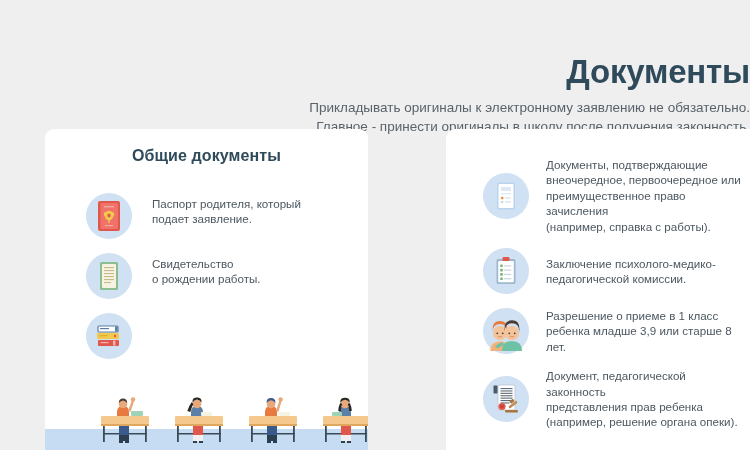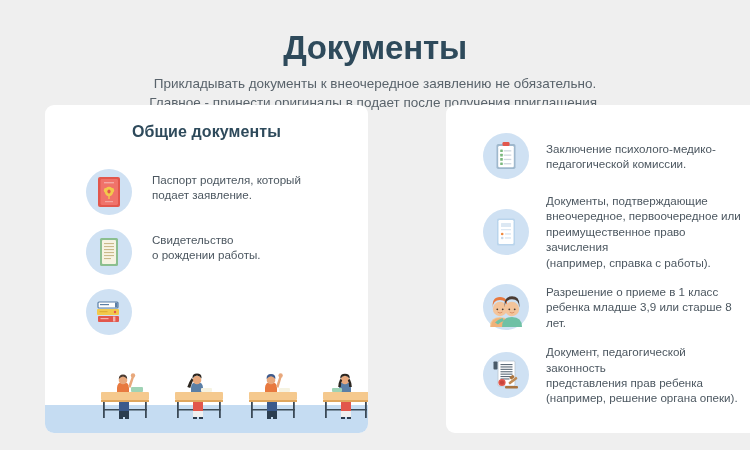--- a/index.html
+++ b/index.html
@@ -16,22 +16,23 @@
   }
   .page {
     width: 750px;
     height: 450px;
     position: relative;
     box-sizing: border-box;
   }
 
   
   .header {
-    text-align: center;
+    text-align: right;
     padding-top: 28px;
+    margin-top: 24px;
   }
   .page-title {
     font-size: 33px;
     font-weight: bold;
     color: #2e4a5b;
     letter-spacing: -0.2px;
     line-height: 40px;
     margin: 0;
   }
   .subtitle {
@@ -143,22 +144,22 @@
   }
 </style>
 </head>
 <body>
 
 <div class="page">
 
   <div class="header">
     <div class="page-title">Документы</div>
     <div class="subtitle">
-      <span class="subtitle-line">Прикладывать документы к внеочередное заявлению не обязательно.</span>
-      <span class="subtitle-line">Главное - принести оригиналы в подает после получения приглашения.</span>
+      <span class="subtitle-line">Прикладывать оригиналы к электронному заявлению не обязательно.</span>
+      <span class="subtitle-line">Главное - принести оригиналы в школу после получения законность.</span>
     </div>
   </div>
 
   <div class="cards">
 
     <div class="card card-left">
       <div class="card-title">Общие документы</div>
 
       <ul class="items">
 
@@ -297,20 +298,39 @@
       </div>
     </div>
 
     <div class="card card-right">
 
       <ul class="items">
 
         <li class="item v-center">
           <span class="icon-circle">
             <svg width="24" height="30" viewBox="0 0 24 30" aria-hidden="true">
+              <rect x="3" y="1.5" width="18" height="27" rx="1.6" fill="#b9d4ec"></rect>
+              <rect x="4.5" y="3" width="15" height="24" rx="1.2" fill="#ffffff"></rect>
+              <rect x="7" y="6" width="10" height="4" rx="0.6" fill="#dce8f3"></rect>
+              <rect x="7" y="12" width="10" height="1.3" fill="#dce8f3"></rect>
+              <circle cx="8.2" cy="17" r="1.3" fill="#f0883c"></circle>
+              <rect x="11" y="16.2" width="6" height="1.5" fill="#dce8f3"></rect>
+              <circle cx="8.2" cy="21" r="1.3" fill="#c7d7e6"></circle>
+              <rect x="11" y="20.2" width="6" height="1.5" fill="#dce8f3"></rect>
+            </svg>
+          </span>
+          <span class="item-text">Документы, подтверждающие
+внеочередное, первоочередное или
+преимущественное право зачисления
+(например, справка с работы).</span>
+        </li>
+
+        <li class="item v-center">
+          <span class="icon-circle">
+            <svg width="24" height="30" viewBox="0 0 24 30" aria-hidden="true">
               <rect x="2.5" y="3" width="19" height="25" rx="1.8" fill="#9fb8cd"></rect>
               <rect x="4.2" y="5" width="15.6" height="21.2" rx="1.2" fill="#ffffff"></rect>
               <rect x="8.5" y="1" width="7" height="4" rx="1.2" fill="#e2574c"></rect>
               <g>
                 <rect x="6.2" y="8.5" width="2.6" height="2.6" rx="0.5" fill="#7cb87f"></rect>
                 <rect x="9.8" y="9.2" width="7.5" height="1.3" fill="#cfd8e0"></rect>
                 <rect x="6.2" y="12.8" width="2.6" height="2.6" rx="0.5" fill="#7cb87f"></rect>
                 <rect x="9.8" y="13.5" width="7.5" height="1.3" fill="#cfd8e0"></rect>
                 <rect x="6.2" y="17.1" width="2.6" height="2.6" rx="0.5" fill="#7cb87f"></rect>
                 <rect x="9.8" y="17.8" width="7.5" height="1.3" fill="#cfd8e0"></rect>
@@ -318,39 +338,20 @@
                 <rect x="9.8" y="22.1" width="7.5" height="1.3" fill="#cfd8e0"></rect>
               </g>
             </svg>
           </span>
           <span class="item-text">Заключение психолого-медико-
 педагогической комиссии.</span>
         </li>
 
         <li class="item v-center">
           <span class="icon-circle">
-            <svg width="24" height="30" viewBox="0 0 24 30" aria-hidden="true">
-              <rect x="3" y="1.5" width="18" height="27" rx="1.6" fill="#b9d4ec"></rect>
-              <rect x="4.5" y="3" width="15" height="24" rx="1.2" fill="#ffffff"></rect>
-              <rect x="7" y="6" width="10" height="4" rx="0.6" fill="#dce8f3"></rect>
-              <rect x="7" y="12" width="10" height="1.3" fill="#dce8f3"></rect>
-              <circle cx="8.2" cy="17" r="1.3" fill="#f0883c"></circle>
-              <rect x="11" y="16.2" width="6" height="1.5" fill="#dce8f3"></rect>
-              <circle cx="8.2" cy="21" r="1.3" fill="#c7d7e6"></circle>
-              <rect x="11" y="20.2" width="6" height="1.5" fill="#dce8f3"></rect>
-            </svg>
-          </span>
-          <span class="item-text">Документы, подтверждающие
-внеочередное, первоочередное или
-преимущественное право зачисления
-(например, справка с работы).</span>
-        </li>
-
-        <li class="item v-center">
-          <span class="icon-circle">
             <svg width="44" height="44" viewBox="0 0 44 44" aria-hidden="true">
               <g>
                 <path d="M6 42 q0-10 10-10 q10 0 10 10 z" fill="#f0c89a"></path>
                 <path d="M7 42 q0-9 9-9 q9 0 9 9 z" fill="#f0b27a"></path>
                 <circle cx="16" cy="24" r="7.2" fill="#f3c49b"></circle>
                 <path d="M8.8 23 q0-8 7.2-8 q7.2 0 7.2 8 q1.2-11-7.2-11 q-8.4 0-7.2 11z" fill="#e8793f"></path>
                 <circle cx="13.3" cy="24.3" r="0.9" fill="#4a3b32"></circle>
                 <circle cx="18.7" cy="24.3" r="0.9" fill="#4a3b32"></circle>
                 <path d="M14 27.4 q2 1.6 4 0" stroke="#d98b60" stroke-width="0.9" fill="none" stroke-linecap="round"></path>
               </g>

